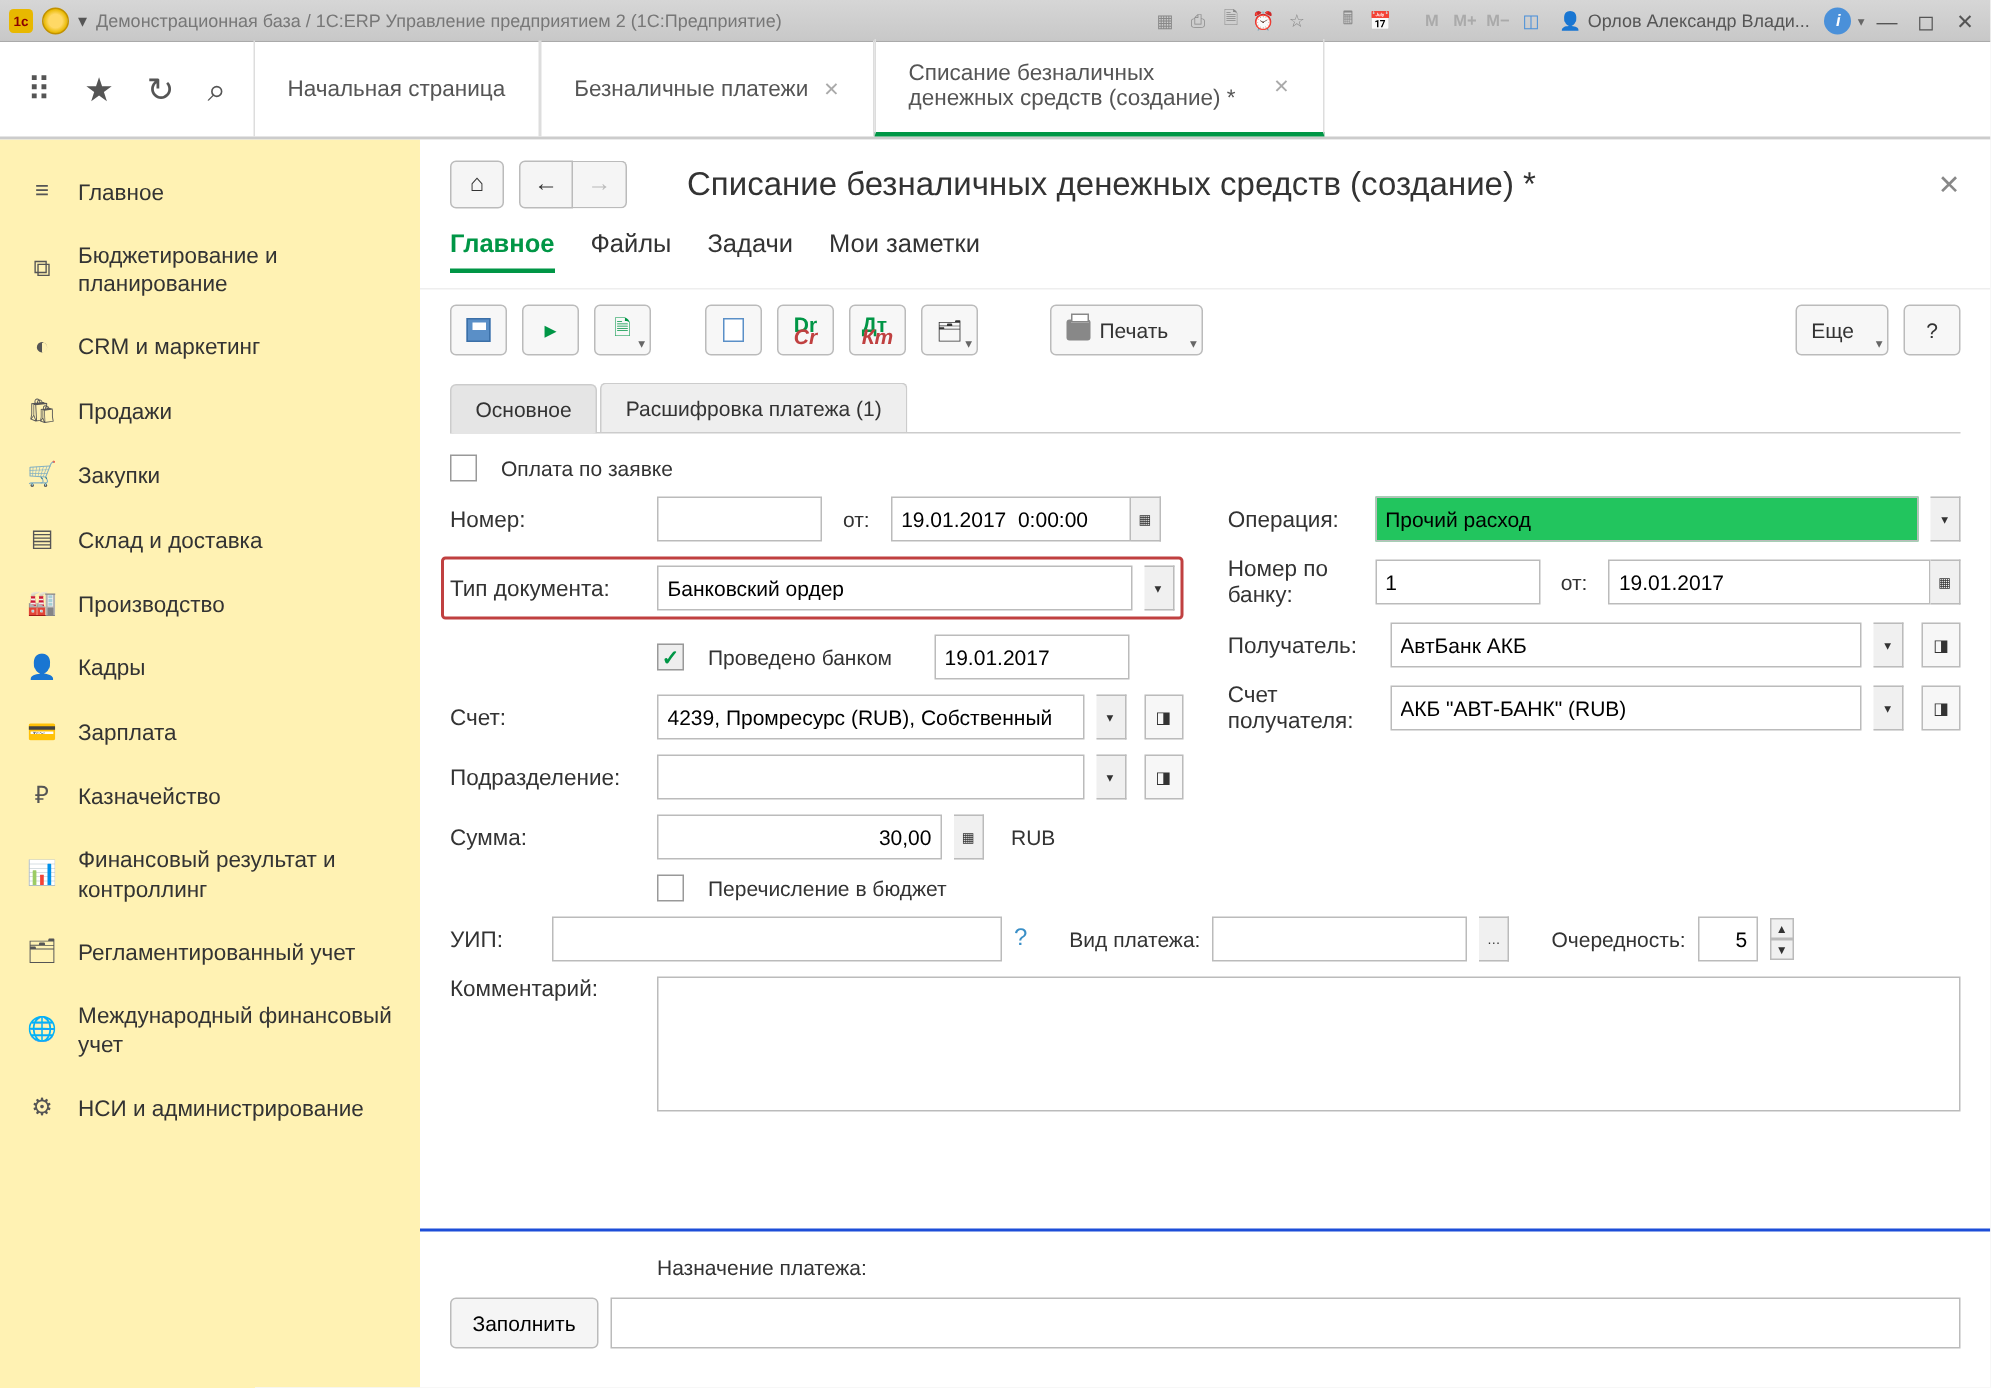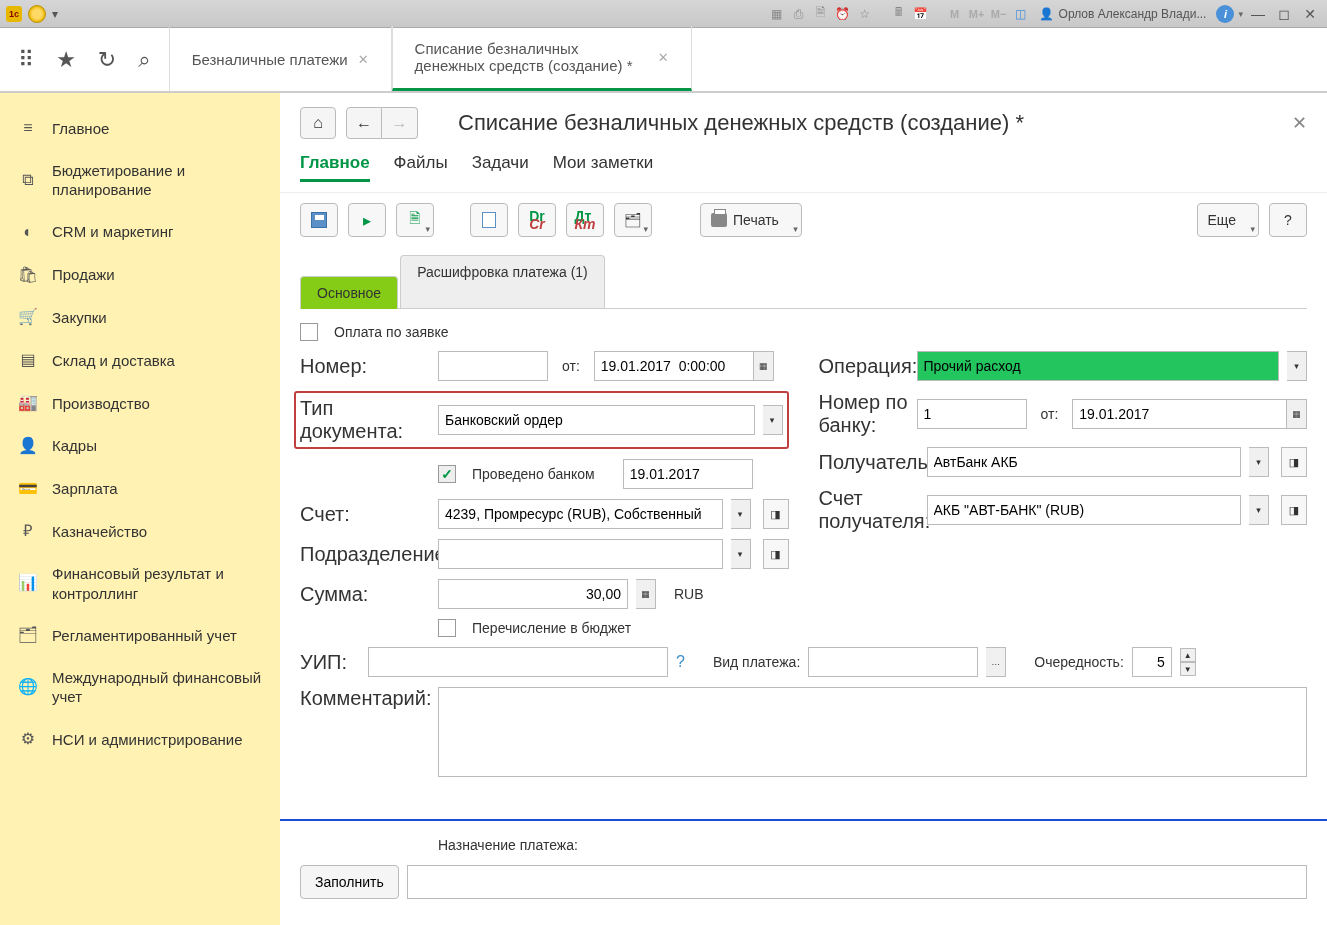--- a/index.html
+++ b/index.html
@@ -48,26 +48,26 @@
 .tbtn.wide { width: auto; padding: 0 22px 0 10px; gap: 6px; margin-left: 12px; }
 .toolbar .spacer { flex: 1; }
 .icon-save { width: 16px; height: 16px; background: #5a8fc7; border: 1px solid #3a6fa7; position: relative; }
 .icon-save::after { content: ''; position: absolute; top: 2px; left: 3px; width: 9px; height: 5px; background: #fff; }
 .icon-doc { width: 14px; height: 16px; background: #fff; border: 1px solid #5a8fc7; }
 .icon-print { width: 16px; height: 14px; background: #888; border-radius: 2px; position: relative; }
 .icon-print::before { content: ''; position: absolute; top: -4px; left: 3px; width: 10px; height: 4px; background: #fff; border: 1px solid #888; }
 
 .inner-tabs { display: flex; margin: 8px 20px 0; border-bottom: 1px solid #ccc; }
 .inner-tab { padding: 8px 16px; border: 1px solid #ccc; border-bottom: none; background: #eee; margin-right: 2px; border-radius: 4px 4px 0 0; font-size: 14px; cursor: pointer; }
-.inner-tab.active { background: #84cc16; position: relative; top: 1px; margin-top: 20px; }
+.inner-tab.active { background: #e5e5e5; position: relative; top: 1px; }
 
 .form { padding: 14px 20px; overflow-y: auto; flex: 1; }
 .form-row { display: flex; align-items: center; margin-bottom: 10px; gap: 8px; }
 .form-row.highlighted { border: 2px solid #c04040; border-radius: 3px; padding: 4px; margin-left: -6px; }
-.label { width: 130px; font-size: 20px; color: #333; flex-shrink: 0; }
+.label { width: 130px; font-size: 15px; color: #333; flex-shrink: 0; }
 .label.narrow { width: 90px; }
 .label.w2 { width: 100px; }
 .input { height: 30px; border: 1px solid #bbb; padding: 0 6px; font-size: 14px; background: #fff; }
 .input.yellow { background: #22c55e; }
 .dd-btn { width: 20px; height: 30px; border: 1px solid #bbb; border-left: none; background: #f0f0f0; display: flex; align-items: center; justify-content: center; font-size: 9px; cursor: pointer; }
 .open-btn { width: 26px; height: 30px; border: 1px solid #bbb; background: #f7f7f7; display: flex; align-items: center; justify-content: center; font-size: 11px; cursor: pointer; margin-left: 4px; }
 .date-field { display: flex; }
 .checkbox { width: 18px; height: 18px; border: 1px solid #999; background: #fff; display: inline-flex; align-items: center; justify-content: center; margin-right: 8px; cursor: pointer; }
 .checkbox.checked::after { content: '✓'; color: #009646; font-weight: bold; font-size: 14px; }
 .checkbox.disabled { background: #eee; }
@@ -85,20 +85,21 @@
 </style>
 </head>
 <body>
 
 <div class="window">
   <div class="titlebar">
     <div class="tb-left">
       <div class="tb-icon">1c</div>
       <div class="tb-dd"></div>
       <span>▾</span>
+      <span class="tb-title">Демонстрационная база / 1С:ERP Управление предприятием 2  (1С:Предприятие)</span>
     </div>
     <div class="tb-right">
       <span class="tb-tool">▦</span>
       <span class="tb-tool">⎙</span>
       <span class="tb-tool">🗎</span>
       <span class="tb-tool">⏰</span>
       <span class="tb-tool">☆</span>
       <span style="width:8px"></span>
       <span class="tb-tool">🖩</span>
       <span class="tb-tool" style="color:#c04040">📅</span>
@@ -121,20 +122,23 @@
 
   <div class="topbar">
     <div class="topbar-left">
       <span class="tl-btn">⠿</span>
       <span class="tl-btn">★</span>
       <span class="tl-btn">↻</span>
       <span class="tl-btn">⌕</span>
     </div>
     <div class="toptabs">
       <div class="toptab">
+          <span>Начальная страница</span>
+        </div>
+      <div class="toptab">
           <span>Безналичные платежи</span>
           <span class="close">✕</span>
         </div>
       <div class="toptab active">
           <span>Списание безналичных денежных средств (создание) *</span>
           <span class="close">✕</span>
         </div>
     </div>
   </div>
 

